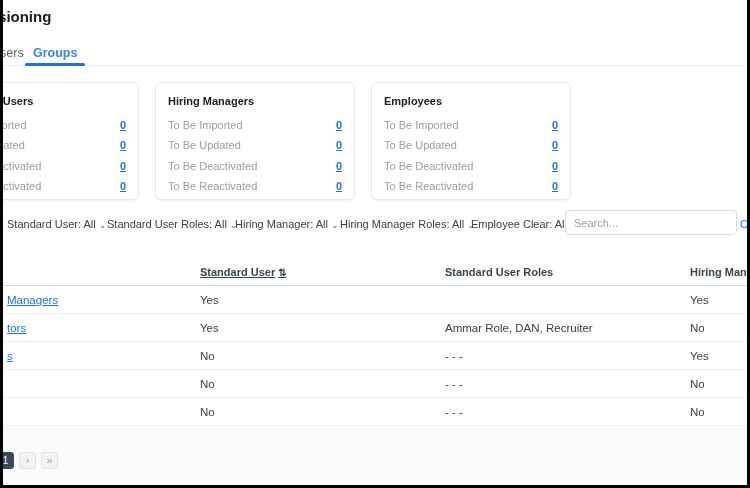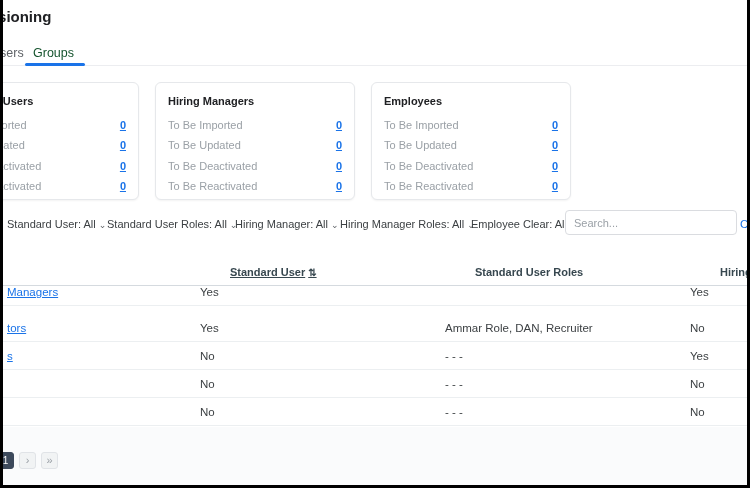--- a/index.html
+++ b/index.html
@@ -3,39 +3,39 @@
 <meta charset="utf-8">
 <style>
   * { margin:0; padding:0; box-sizing:border-box; }
   body { font-family:"Liberation Sans", sans-serif; background:#555; }
   .frame { position:relative; width:750px; height:488px; background:#000; overflow:hidden; }
   .screen { position:absolute; left:3px; top:0; width:744px; height:485px; background:#ffffff; overflow:hidden; }
 
   .page-title { position:absolute; left:-80px; top:8px; font-size:15px; font-weight:bold; color:#202124; white-space:nowrap; }
 
   .tab { position:absolute; top:46px; font-size:12.5px; color:#5f6368; white-space:nowrap; cursor:pointer; }
-  .tab.active { color:#14532d; font-weight:normal; }
+  .tab.active { color:#3b82f6; font-weight:bold; }
   .tab-underline { position:absolute; left:22px; top:63px; width:60px; height:3px; background:#1a73e8; border-radius:2px; }
   .tab-divider { position:absolute; left:0; top:65px; width:744px; height:1px; background:#ecedf0; }
 
   .card { position:absolute; top:82px; width:200px; height:118px; background:#fff; border:1px solid #e6e8eb; border-radius:6px; box-shadow:0 1px 2px rgba(0,0,0,0.05); }
   .card-title { position:absolute; left:12px; top:12px; font-size:11px; font-weight:bold; color:#202124; white-space:nowrap; }
   .card-row { position:absolute; left:12px; right:12px; height:14px; }
   .card-row .lbl { position:absolute; left:0; font-size:11px; color:#9aa0a6; white-space:nowrap; }
   .card-row .val { position:absolute; right:0; font-size:11px; font-weight:bold; color:#1a73e8; text-decoration:underline; cursor:pointer; }
   .cr0 { top:36px; } .cr1 { top:56px; } .cr2 { top:77px; } .cr3 { top:97px; }
 
   .filter { position:absolute; top:218px; font-size:11px; color:#3c4043; white-space:nowrap; cursor:pointer; }
   .filter .chev { color:#5f6368; font-size:9px; margin-left:3px; }
   .search-box { position:absolute; left:562px; top:210px; width:172px; height:25px; border:1px solid #dadce0; border-radius:4px; font-size:11px; padding:4px 8px; color:#3c4043; outline:none; font-family:Liberation Sans, sans-serif; }
   .search-box::placeholder { color:#9aa0a6; }
   .clear-link { position:absolute; left:737px; top:218px; font-size:11.5px; color:#1a73e8; white-space:nowrap; cursor:pointer; }
 
   .thead { position:absolute; left:0; top:260px; width:744px; height:26px; border-bottom:1px solid #d5dadf; }
-  .th { position:absolute; top:6px; font-size:11px; font-weight:bold; color:#37474f; white-space:nowrap;margin-left:30px; }
+  .th { position:absolute; top:6px; font-size:11px; font-weight:bold; color:#37474f; white-space:nowrap; }
   .th.sortable { text-decoration:underline; cursor:pointer; }
   .th .sort-ic { font-size:10px; margin-left:3px; color:#37474f; }
 
   .trow { position:absolute; left:0; width:744px; height:28px; border-bottom:1px solid #eceff1; }
   .td { position:absolute; top:0; line-height:28px; font-size:11.5px; color:#3c4043; white-space:nowrap; }
   .td.name a, .td.name span { color:#1a73e8; text-decoration:underline; cursor:pointer; }
   .c1 { left:4px; } .c2 { left:197px; } .c3 { left:442px; } .c4 { left:687px; }
 
   .footer { position:absolute; left:0; top:427px; width:744px; height:58px; background:#fafbfc; }
   .pg-btn { position:absolute; top:452px; width:17px; height:17px; border-radius:3px; background:#f1f3f4; border:1px solid #e0e3e7; color:#9aa0a6; font-size:11px; line-height:15px; text-align:center; cursor:pointer; }
@@ -121,21 +121,21 @@
     <div class="filter" style="left:468px;"><span>Employee Clear: All</span><span class="chev">⌄</span></div>
     <input class="search-box" type="text" placeholder="Search..." style="">
     <div class="clear-link">Clear</div>
 
     <div class="thead">
       <div class="th sortable c2"><span>Standard User</span><span class="sort-ic">⇅</span></div>
       <div class="th c3">Standard User Roles</div>
       <div class="th c4">Hiring Manager</div>
     </div>
 
-    <div class="trow" style="top:278px;">
+    <div class="trow" style="top:286px;">
       <div class="td name c1"><span>Managers</span></div>
       <div class="td c2">Yes</div>
       <div class="td c4">Yes</div>
     </div>
     <div class="trow" style="top:314px;padding-left:20px;">
       <div class="td name c1"><span>tors</span></div>
       <div class="td c2">Yes</div>
       <div class="td c3">Ammar Role, DAN, Recruiter</div>
       <div class="td c4">No</div>
     </div>

